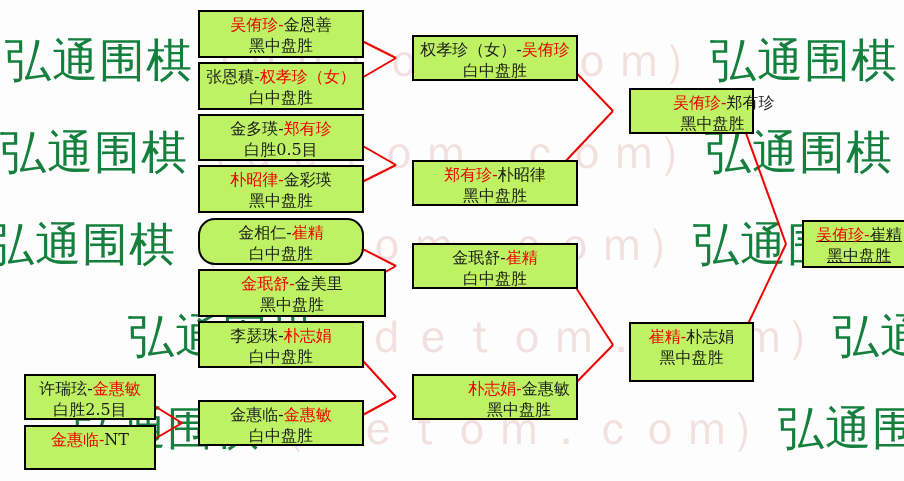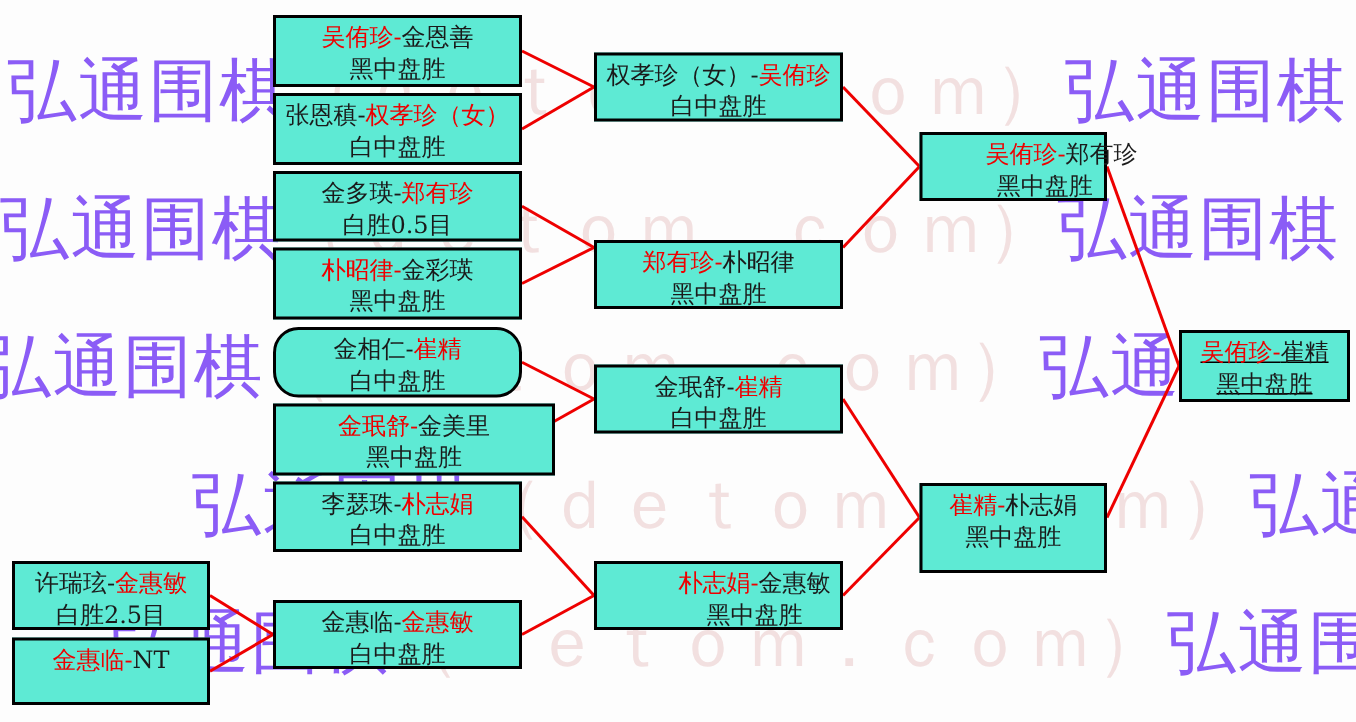--- a/index.html
+++ b/index.html
@@ -4,28 +4,28 @@
 <style>
   html,body{margin:0;padding:0;}
   body{
     width:904px;height:481px;overflow:hidden;background:#fefefe;
     font-family:"DejaVu Serif","Liberation Serif",serif;
   }
   #stage{position:relative;width:904px;height:481px;overflow:hidden;background:#fdfdfd;}
   
   #watermark{position:absolute;left:0;top:0;width:904px;height:481px;overflow:hidden;z-index:0;}
   .wm-row{position:absolute;white-space:nowrap;font-size:46px;letter-spacing:1px;user-select:none;}
-  .wm-cjk{color:#8b5cf6;}
+  .wm-cjk{color:#15803d;}
   .wm-dom{color:#f2e0e0;}
   
   #lines{position:absolute;left:0;top:0;z-index:1;}
   
   .box{
-    position:absolute;box-sizing:border-box;border:2px solid #000;background:#5eead4;
-    text-align:center;z-index:2;padding-top:2px;
+    position:absolute;box-sizing:border-box;border:2px solid #000;background:#bef264;
+    text-align:center;z-index:2;padding-top:2px;margin-left:16px;
   }
   .l1,.l2{white-space:nowrap;font-size:16px;line-height:21px;color:#1a1a1a;}
   .seg-win{color:#ee0000;}
   .seg-norm{color:#1a1a1a;}
 </style>
 </head>
 <body>
 
 <div id="stage">
   <div id="watermark">

